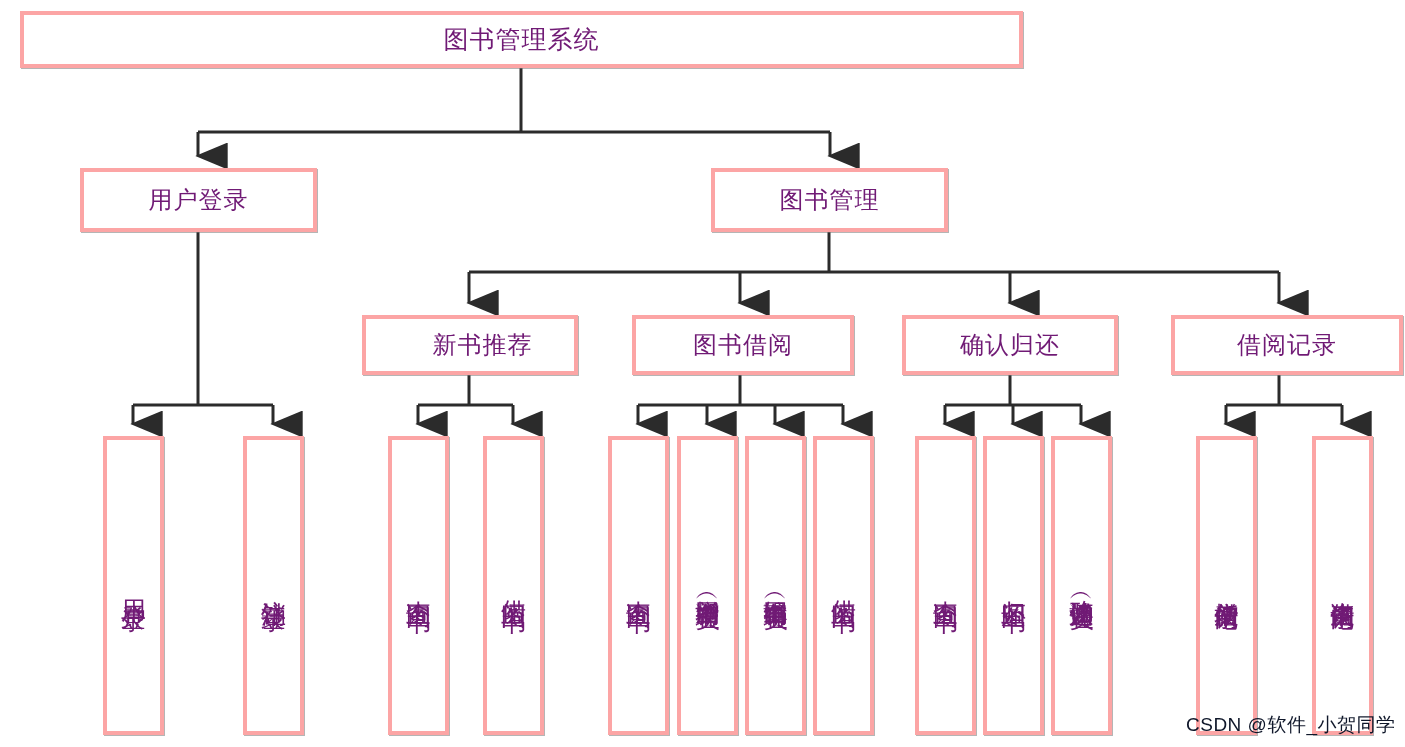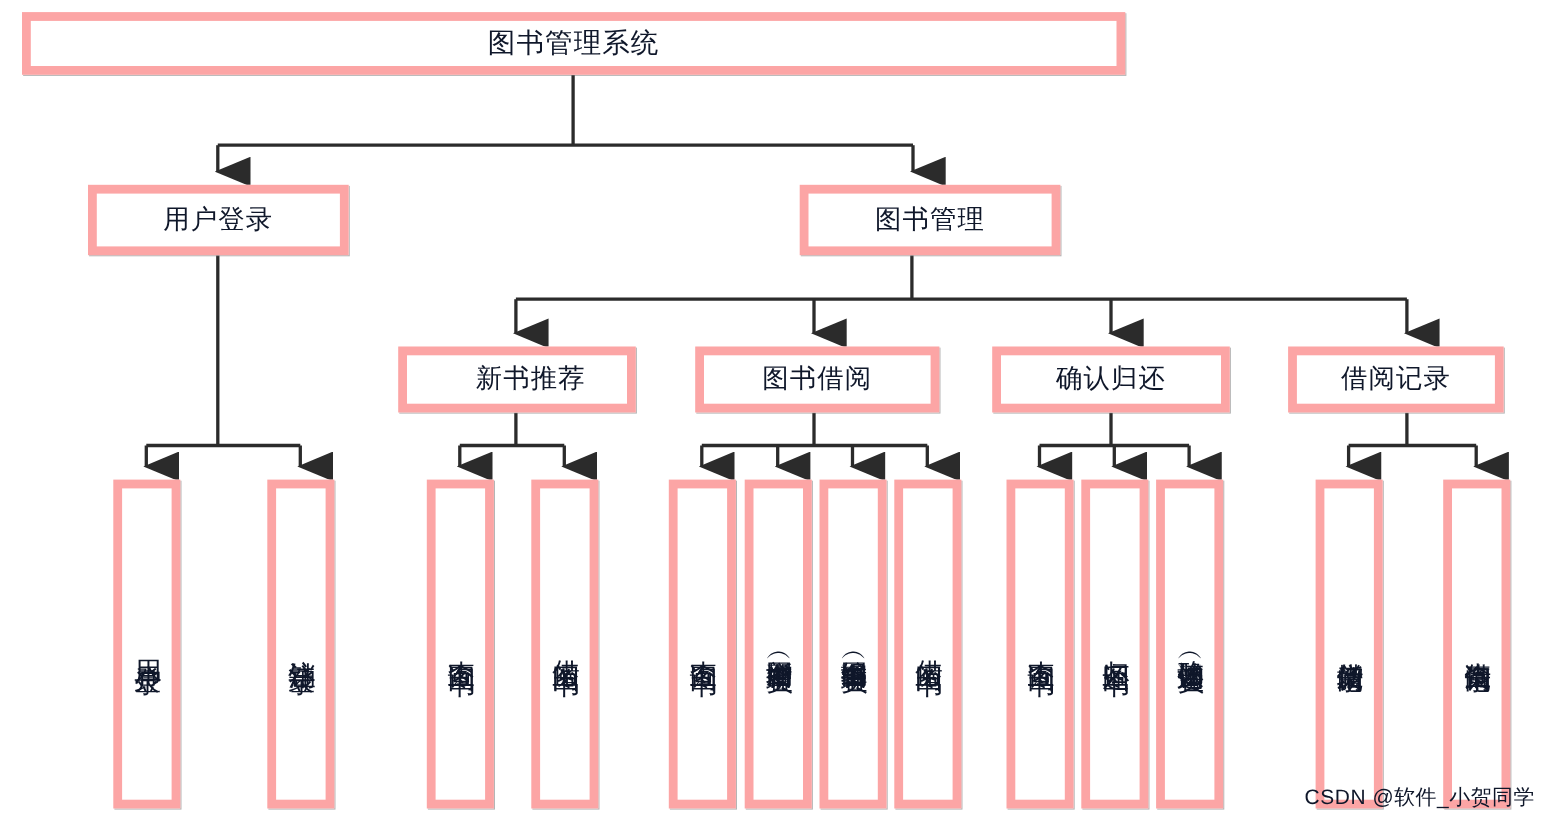--- a/index.html
+++ b/index.html
@@ -9,24 +9,24 @@
     font-family:"Liberation Sans","DejaVu Sans",sans-serif;
     overflow:hidden;
   }
   #stage{position:relative;width:1405px;height:747px;}
   svg#wires{position:absolute;left:0;top:0;width:1405px;height:747px;}
 
   .node{
     position:absolute;
     box-sizing:border-box;
     background:#ffffff;
-    border:8px solid #fca5a5;
+    border:4px solid #fca5a5;
     box-shadow:1px 1px 0 0 rgba(120,120,120,.55);
     display:flex;align-items:center;justify-content:center;
-    color:#0f172a;
+    color:#701a75;
   }
   .node .lbl{
     display:block;
     text-align:center;
     line-height:1.18;
     white-space:nowrap;
   }
 
   
   .h-node .lbl{font-size:24px;letter-spacing:1px;}
@@ -109,37 +109,37 @@
   </svg>
 
   <div class="node h-node" id="n-root" style="left:20px;top:11px;width:1003px;height:57px;">
     <span class="lbl">图书管理系统</span>
   </div>
 
   <div class="node h-node" style="left:80px;top:168px;width:237px;height:64px;">
     <span class="lbl">用户登录</span>
   </div>
 
-  <div class="node h-node" style="left:711px;top:168px;width:237px;height:64px;margin-left:16px;">
+  <div class="node h-node" style="left:711px;top:168px;width:237px;height:64px;">
     <span class="lbl">图书管理</span>
   </div>
 
   <div class="node h-node" style="left:362px;top:315px;width:216px;height:60px;padding-left:25px;">
     <span class="lbl">新书推荐</span>
   </div>
 
   <div class="node h-node" style="left:632px;top:315px;width:222px;height:60px;">
     <span class="lbl">图书借阅</span>
   </div>
 
   <div class="node h-node" style="left:902px;top:315px;width:216px;height:60px;">
     <span class="lbl">确认归还</span>
   </div>
 
-  <div class="node h-node" style="left:1171px;top:315px;width:196px;height:60px;">
+  <div class="node h-node" style="left:1171px;top:315px;width:232px;height:60px;">
     <span class="lbl">借阅记录</span>
   </div>
 
   <div class="node v-node" style="left:103px;top:436px;width:61px;height:299px;">
     <span class="lbl">用户登录</span>
   </div>
 
   <div class="node v-node" style="left:243px;top:436px;width:61px;height:299px;">
     <span class="lbl">注销登录</span>
   </div>

